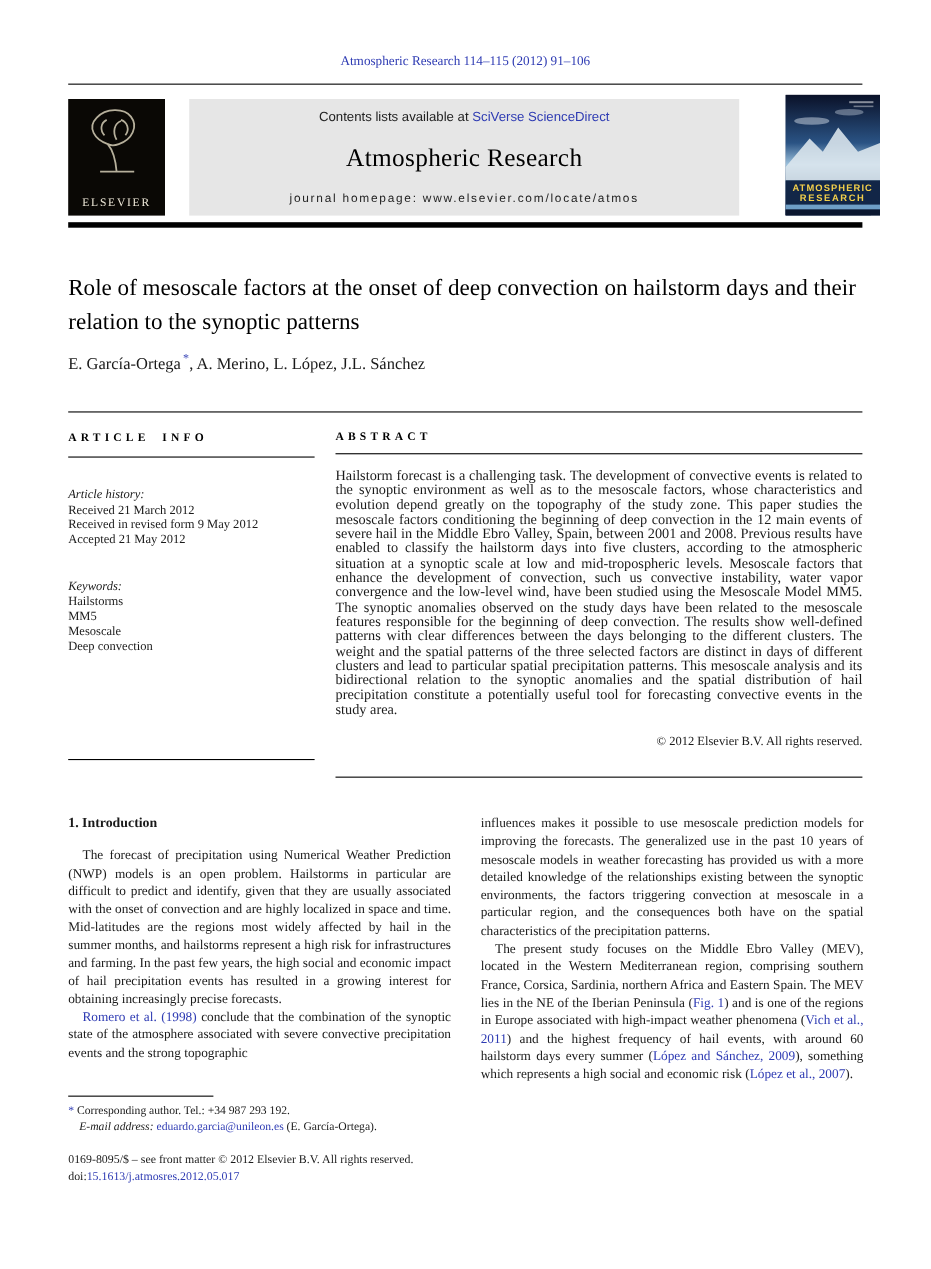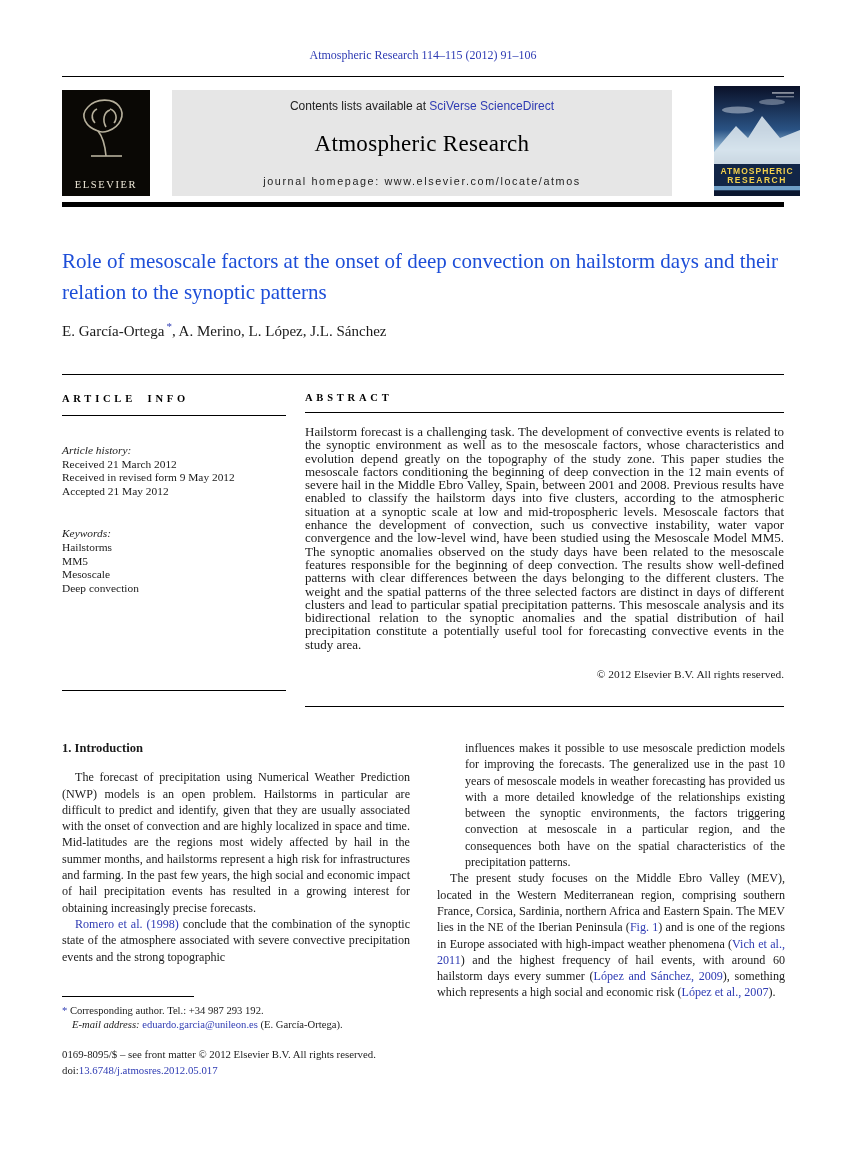--- a/index.html
+++ b/index.html
@@ -22,41 +22,41 @@
   .elsevier-logo svg { position:absolute; top:2px; left:0; }
   .elsevier-word { position:relative; color:#efe9d9; font-size:10.5px; letter-spacing:1.6px; padding-bottom:6px; font-family:"Liberation Serif",serif; }
   .mast-center { position:absolute; left:110px; top:2px; width:500px; height:106px; background:var(--header_bg,#e6e6e6); display:flex; flex-direction:column; justify-content:space-between; align-items:center; padding:9px 6px; }
   .contents-line { font-family:"Liberation Sans",sans-serif; font-size:12px; color:#222; }
   .journal-name { font-size:23px; color:#000000; letter-spacing:0.3px; }
   .homepage-line { font-family:"Liberation Sans",sans-serif; font-size:10.8px; letter-spacing:1.6px; color:#222; }
   .cover { position:absolute; left:652px; top:-2px; width:78px; height:110px; box-shadow:0 0 0 1px #9aa4b5 inset; }
 
   .bar-thick { position:absolute; top:202px; left:62px; width:722px; height:5px; background:#000; }
 
-  .article-title { position:absolute; top:246px; left:62px; width:722px; font-size:21px; line-height:30.5px; color:#1d4ed8; }
+  .article-title { position:absolute; top:246px; left:62px; width:722px; font-size:21px; line-height:30.5px; color:#000000; }
   .authors { position:absolute; top:320px; left:62px; width:722px; font-size:15px; }
   .authors .mark { vertical-align:super; font-size:11px; margin-left:2px; }
   .affiliation { position:absolute; top:349px; left:62px; width:722px; font-style:italic; font-size:10.8px; }
   .r-mid { top:374px; left:62px; width:722px; }
 
   .col-heading { font-size:10.5px; font-weight:bold; letter-spacing:0.36em; word-spacing:0.5em; padding-bottom:9px; border-bottom:1px solid #000; color:#000; }
   .info-col { position:absolute; top:392px; left:62px; width:224px; font-size:11.4px; line-height:13.8px; }
   .info-col .label { font-style:italic; margin-top:28px; }
   .abstract-col { position:absolute; top:392px; left:305px; width:479px; }
   .abstract-text { margin-top:12px; font-size:13px; line-height:13.3px; text-align:justify; }
   .abstract-copyright { margin-top:17px; font-size:11.4px; text-align:right; }
   .r-info-bottom { top:690px; left:62px; width:224px; }
   .r-abs-bottom { top:706px; left:305px; width:479px; }
 
   .body-col { position:absolute; top:740px; width:348px; font-size:12.1px; line-height:16.3px; text-align:justify; }
   .body-left { left:62px; }
   .body-right { left:437px; }
   .section-heading { font-size:12.6px; font-weight:bold; text-align:left; margin-bottom:13px; }
   .body-col p { text-indent:13px; }
-  .body-col p.no-indent { text-indent:0;margin-left:28px; }
+  .body-col p.no-indent { text-indent:0; }
 
   .footnote { position:absolute; top:996px; left:62px; width:348px; font-size:10.6px; line-height:14px; text-align:left; }
   .footnote-rule { width:132px; height:1px; background:#000; margin-bottom:7px; }
   .footnote .email-line { padding-left:10px; }
 
   .footer { position:absolute; top:1046px; left:62px; width:722px; font-size:10.8px; line-height:16px; }
 </style>
 </head>
 <body>
 
@@ -165,17 +165,17 @@
     </div>
     <div class="email-line">
       <span class="italic">E-mail address:</span>
       <span class="link">eduardo.garcia@unileon.es</span><span> (E. García-Ortega).</span>
     </div>
   </div>
 
   <div class="footer">
     <div>0169-8095/$ – see front matter © 2012 Elsevier B.V. All rights reserved.</div>
     <div>
-      <span>doi:</span><span class="link">13.6748/j.atmosres.2012.05.017</span>
+      <span>doi:</span><span class="link">15.1613/j.atmosres.2012.05.017</span>
     </div>
   </div>
 
 </div>
 
 </body></html>

